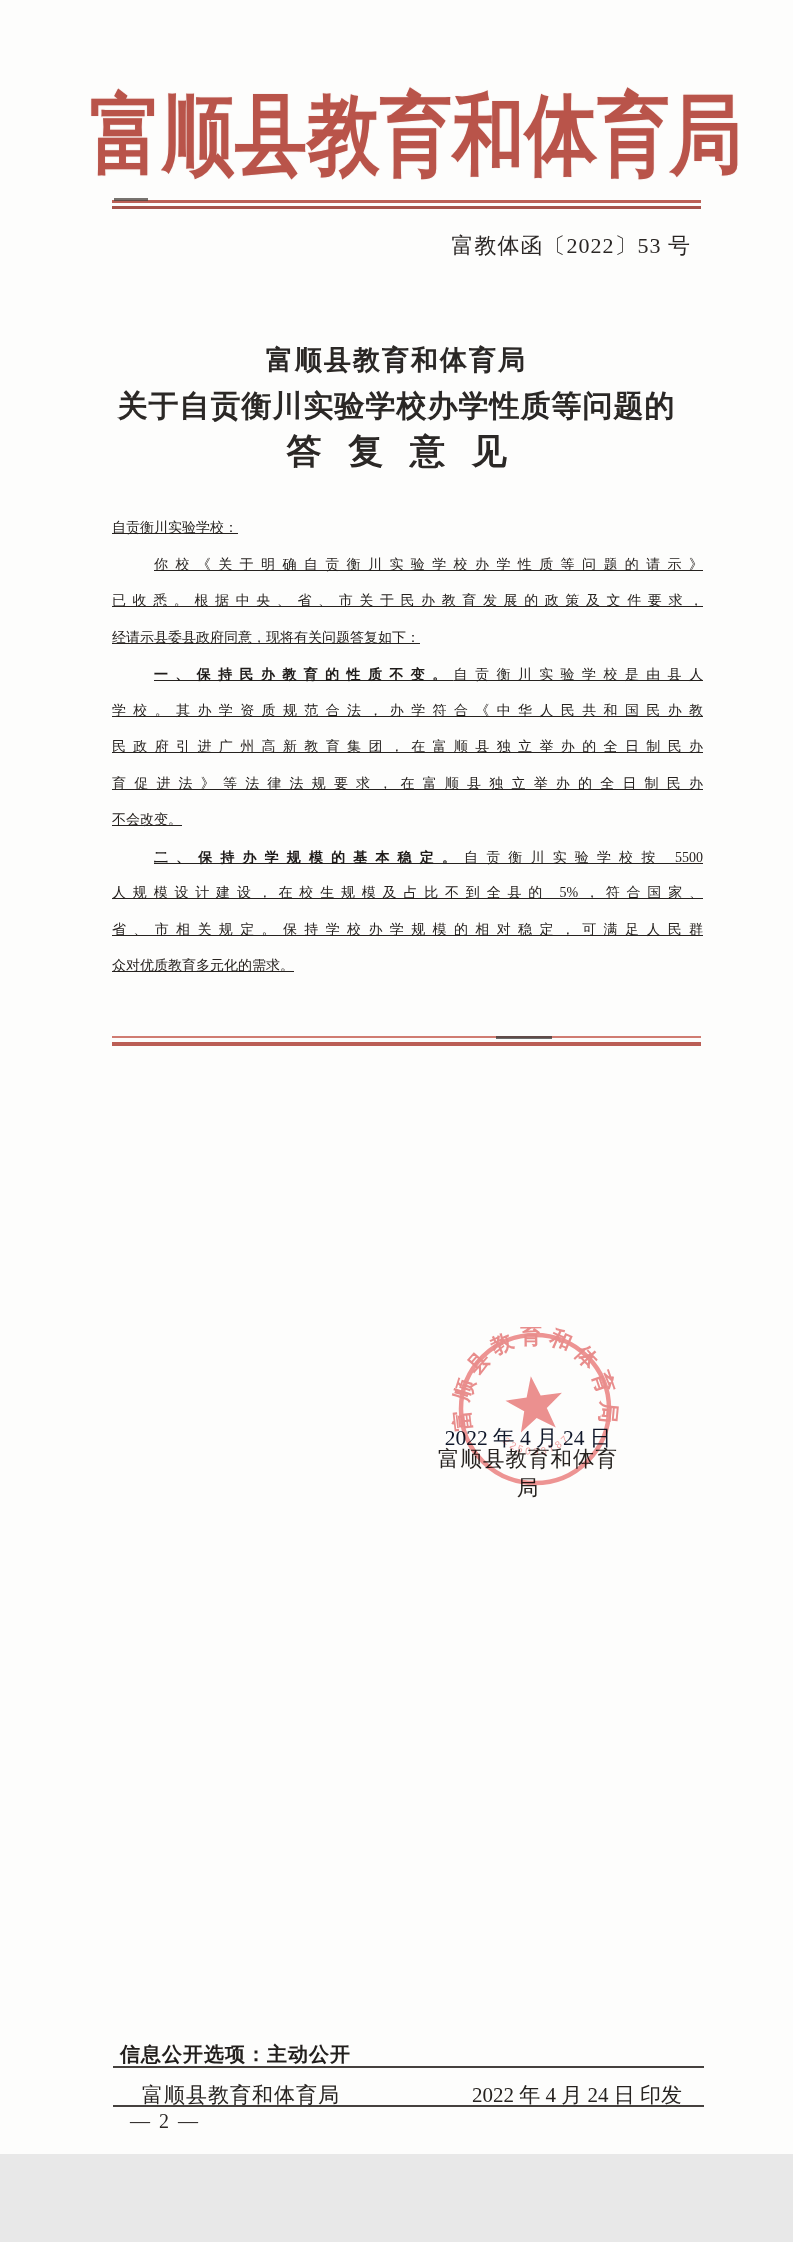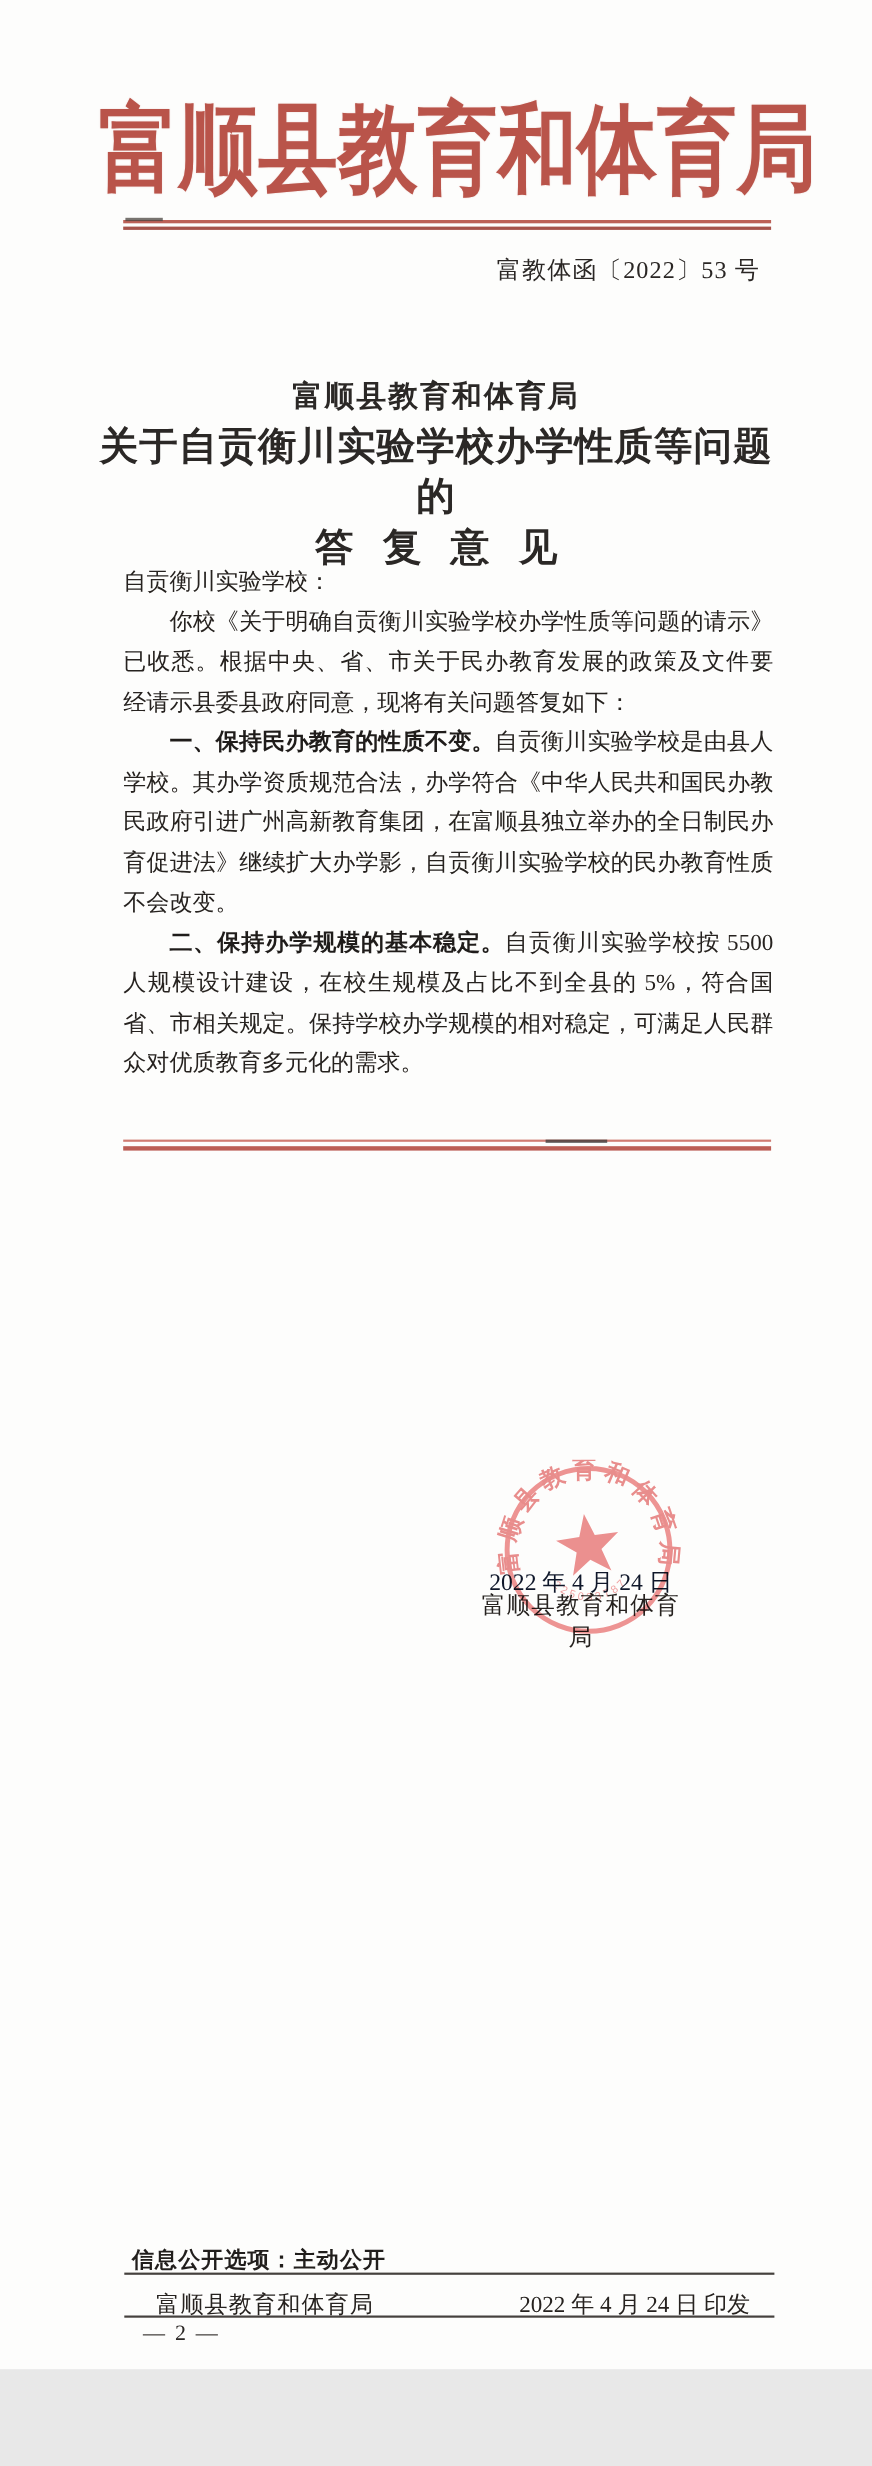--- a/index.html
+++ b/index.html
@@ -32,29 +32,29 @@
   .smudge-a{left:2px;top:-2px;width:34px;height:3px;}
   .smudge-b{left:384px;top:0;width:56px;height:3px;background:#3b3b3b;}
   
   .doc-number{
     position:absolute;top:231px;right:102px;
     font-size:22px;letter-spacing:1px;color:#2a2624;text-align:right;
   }
   
   .title-block{position:absolute;top:337px;left:90px;width:613px;text-align:center;font-weight:700;color:#2b2826;}
   .title-block .t1{font-size:27px;line-height:46px;letter-spacing:2px;}
-  .title-block .t2{font-size:35px;line-height:46px;letter-spacing:1px;}
+  .title-block .t2{font-size:30px;line-height:46px;letter-spacing:1px;}
   .title-block .t3{font-size:35px;line-height:46px;letter-spacing:9px;padding-left:9px;}
   
   .body-block{position:absolute;left:112px;width:591px;}
   .body-main{top:510px;}
   .body-close{top:1247px;}
   .bline{
-    font-size:21px;height:36.5px;line-height:36.5px;
-    white-space:nowrap;color:#26221f;
+    font-size:14px;height:36.5px;line-height:36.5px;
+    white-space:nowrap;color:#26221f;text-decoration:underline;
   }
   .bline.just{white-space:normal;text-align:justify;text-align-last:justify;overflow:hidden;}
   .bline.ind{padding-left:42px;}
   .lead{font-family:"Liberation Sans","DejaVu Sans",sans-serif;font-weight:700;color:#1f1c1a;}
   
   .signature{position:absolute;top:1444px;left:428px;width:200px;text-align:center;
     font-size:21.5px;letter-spacing:1px;color:#26221f;}
   .sign-date{position:absolute;top:1423px;left:428px;width:200px;text-align:center;
     font-size:21.5px;color:#0f172a;}
   
@@ -97,21 +97,21 @@
   </div>
 
   <div class="body-block body-main">
     <div class="bline">自贡衡川实验学校：</div>
     <div class="bline ind just">你校《关于明确自贡衡川实验学校办学性质等问题的请示》</div>
     <div class="bline just">已收悉。根据中央、省、市关于民办教育发展的政策及文件要求，</div>
     <div class="bline">经请示县委县政府同意，现将有关问题答复如下：</div>
     <div class="bline ind just"><b class="lead">一、保持民办教育的性质不变。</b><span>自贡衡川实验学校是由县人</span></div>
     <div class="bline just">学校。其办学资质规范合法，办学符合《中华人民共和国民办教</div>
     <div class="bline just">民政府引进广州高新教育集团，在富顺县独立举办的全日制民办</div>
-    <div class="bline just">育促进法》继续扩大办学影，自贡衡川实验学校的民办教育性质</div>
+    <div class="bline just">育促进法》等法律法规要求，在富顺县独立举办的全日制民办</div>
     <div class="bline">不会改变。</div>
     <div class="bline ind just"><b class="lead">二、保持办学规模的基本稳定。</b><span>自贡衡川实验学校按 5500</span></div>
     <div class="bline just">人规模设计建设，在校生规模及占比不到全县的 5%，符合国家、</div>
     <div class="bline just">省、市相关规定。保持学校办学规模的相对稳定，可满足人民群</div>
     <div class="bline">众对优质教育多元化的需求。</div>
   </div>
 
   <div class="red-rule rule-mid">
     <div class="rl1"></div>
     <div class="gap"></div>

